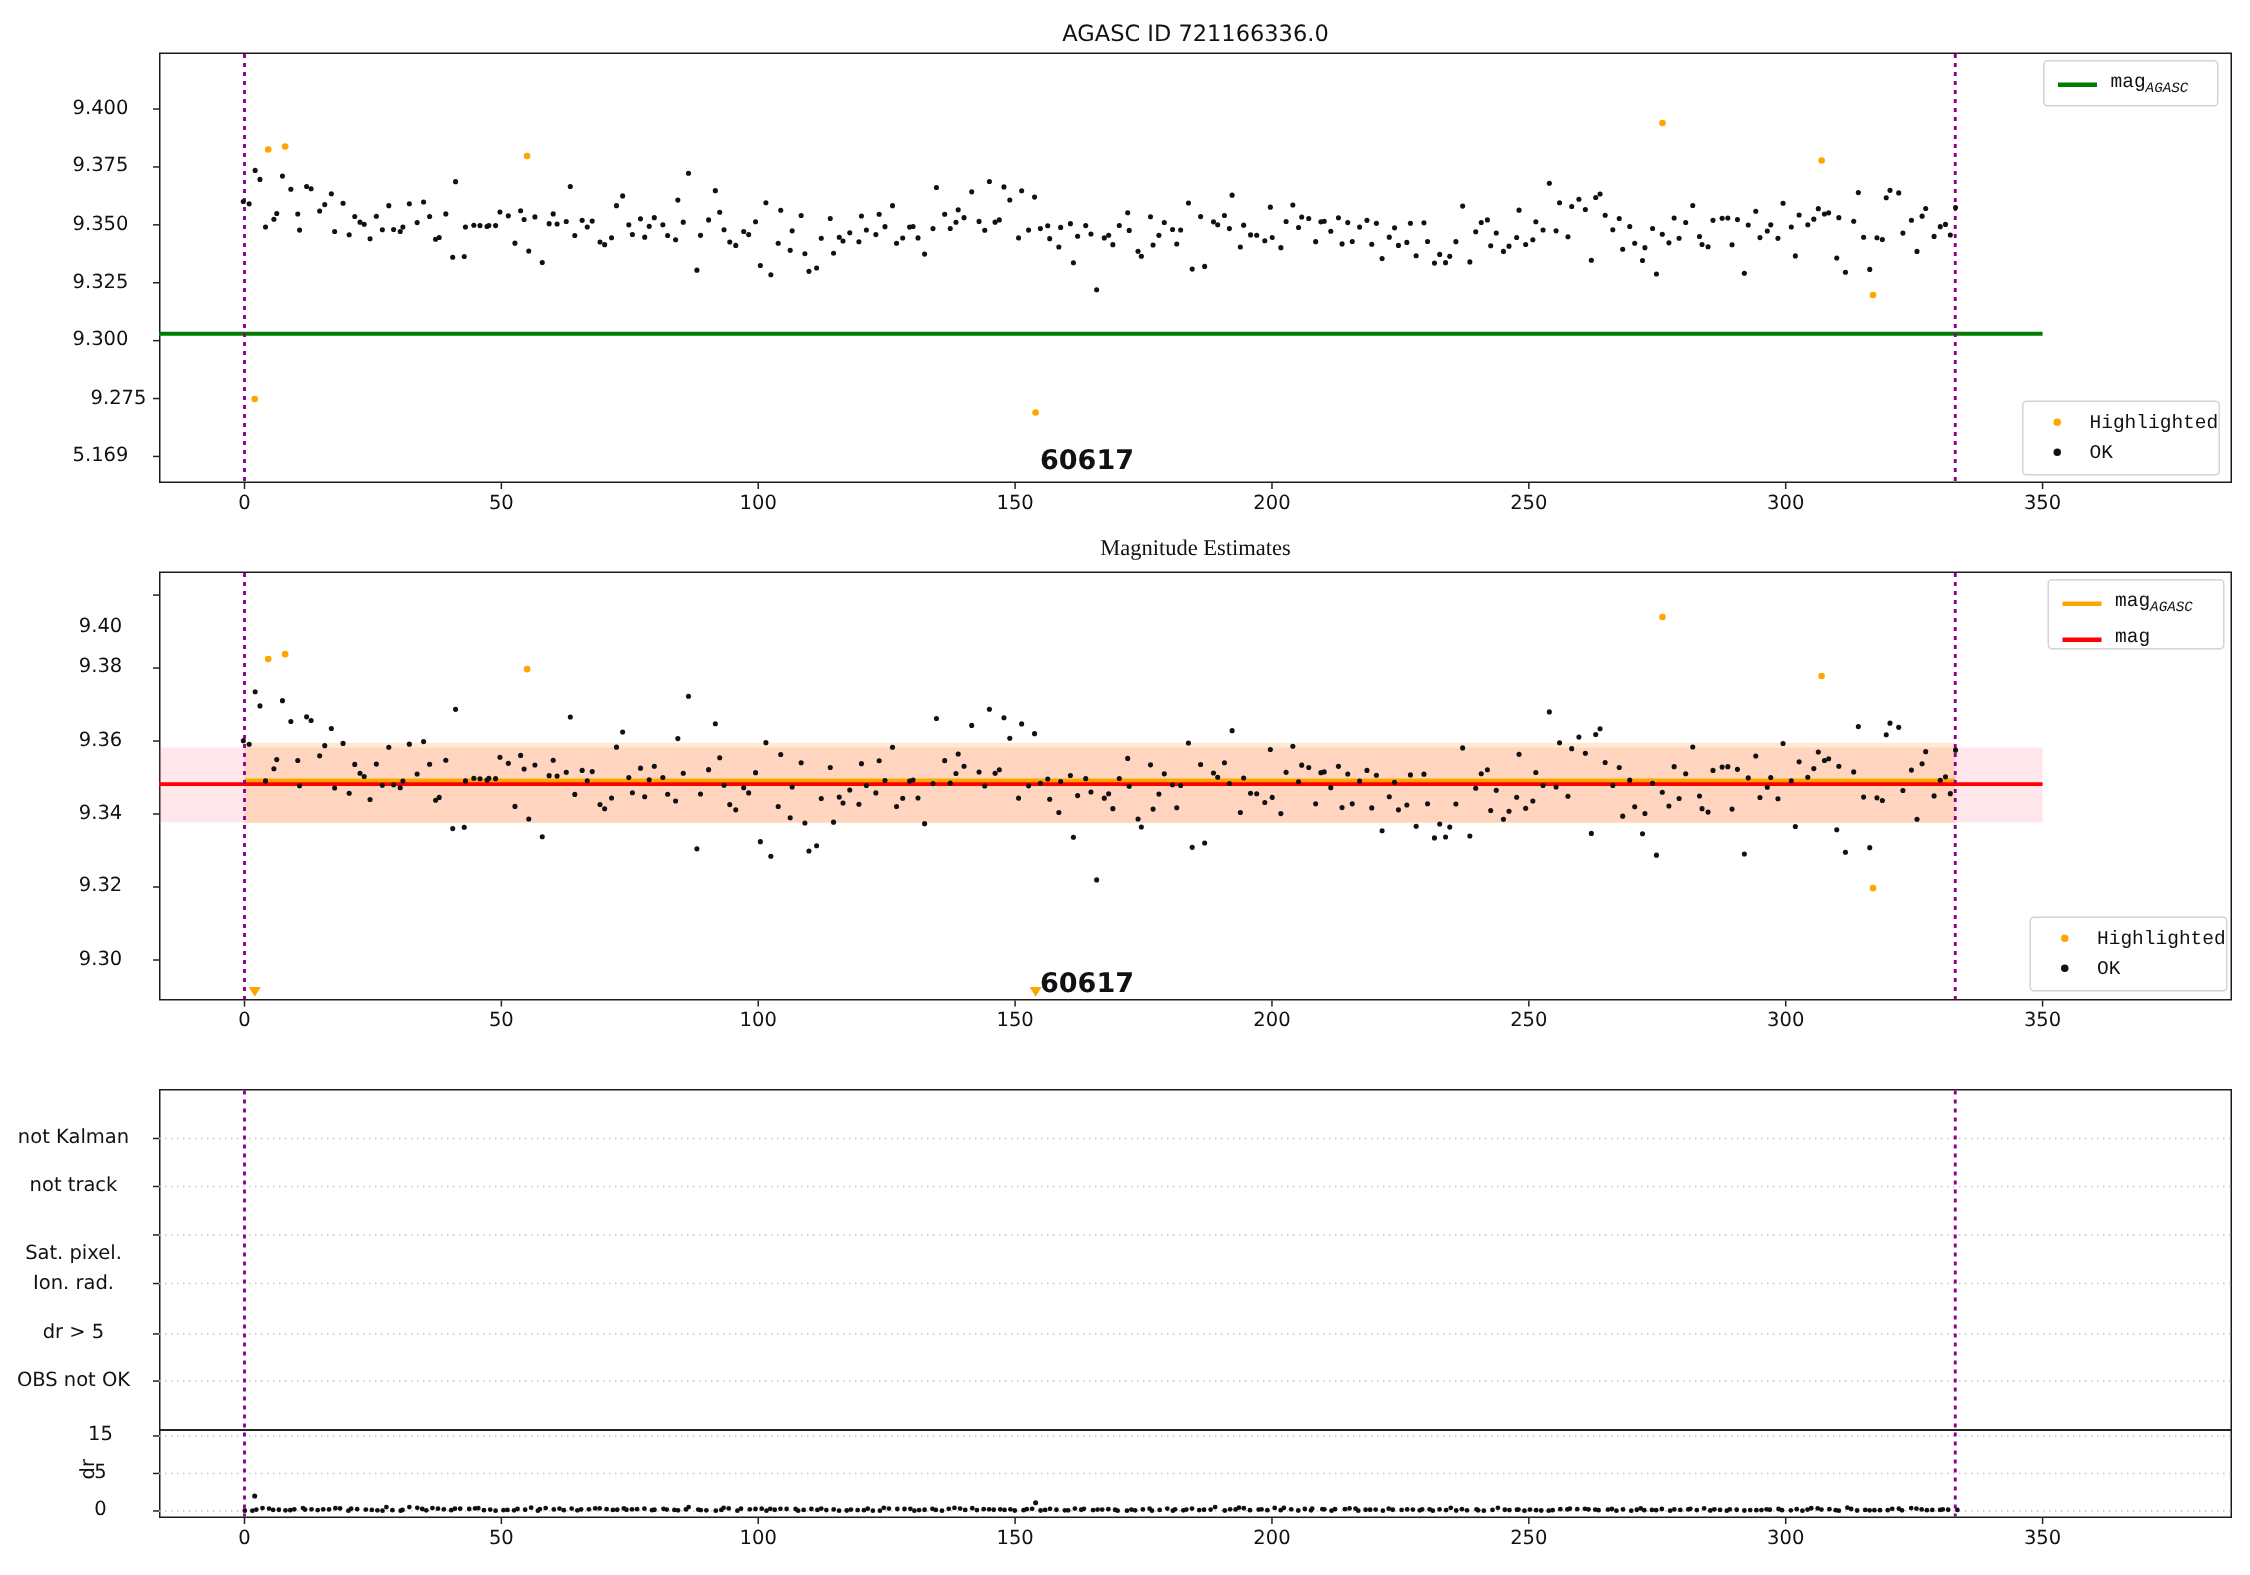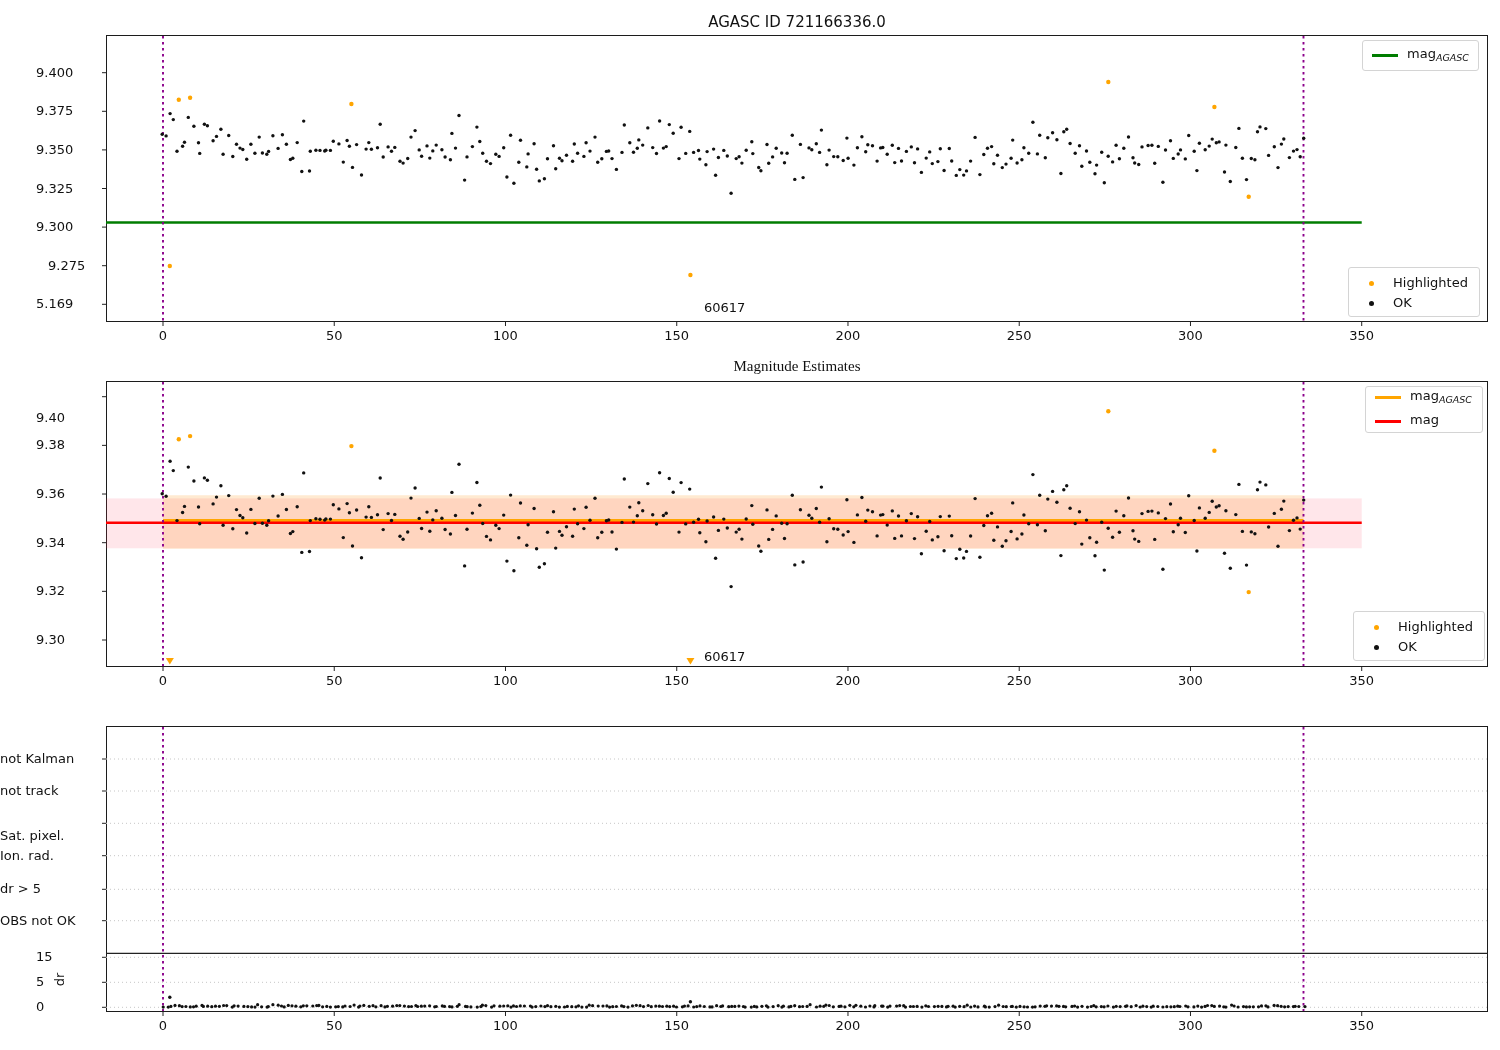--- a/index.html
+++ b/index.html
@@ -1,26 +1,26 @@
 <!DOCTYPE html>
 <html><head>
 <meta charset="utf-8">
 <style>
   html,body{margin:0;padding:0;background:#ffffff;}
   #fig{position:relative;width:1500px;height:1050px;background:#ffffff;
        font-family:"DejaVu Sans","Liberation Sans",sans-serif;overflow:hidden;padding-left:40px;}
   .panel{position:absolute;border:1px solid #1c1c1c;box-sizing:border-box;background:transparent;z-index:1;}
   #plot-svg{position:absolute;left:0;top:0;z-index:2;pointer-events:none;}
   .title{position:absolute;left:106px;width:1382px;text-align:center;font-size:15px;color:#111;z-index:3;}
-  .ann{position:absolute;transform:translate(-50%,-50%);font-size:13px;color:#111;z-index:4;white-space:nowrap;}
+  .ann{position:absolute;transform:translate(-50%,-50%);font-size:18px;color:#111;z-index:4;white-space:nowrap;font-weight:bold;}
   .xtick{position:absolute;transform:translateX(-50%);font-size:13px;color:#111;z-index:3;white-space:nowrap;}
-  .ytick{position:absolute;font-size:13px;color:#111;text-align:left;z-index:3;white-space:nowrap;}
+  .ytick{position:absolute;font-size:13px;color:#111;text-align:center;z-index:3;white-space:nowrap;}
   .legend{position:absolute;background:#fff;border:1px solid #d4d4d4;border-radius:3px;z-index:5;
-          display:flex;flex-direction:column;justify-content:center;gap:5px;padding:6px 9px;
-          font-size:13px;color:#111;}
+          display:flex;flex-direction:column;gap:5px;padding:6px 9px;
+          font-size:13px;color:#111;font-family:Liberation Mono, monospace;}
   .lg-row{display:flex;align-items:center;gap:9px;line-height:15px;}
   .lg-line{display:inline-block;width:26px;height:0;border-top:3px solid #000;flex:0 0 26px;}
   .lg-dotwrap{display:inline-block;width:26px;text-align:center;flex:0 0 26px;}
   .lg-dot{display:inline-block;width:5px;height:5px;border-radius:50%;vertical-align:middle;}
   .sub{font-size:9.5px;font-style:italic;vertical-align:-3px;}
   #dr-label{position:absolute;left:44px;top:972px;width:30px;text-align:center;font-size:13px;color:#111;
             transform:rotate(-90deg);z-index:3;}
 </style>
 </head>
 <body>

